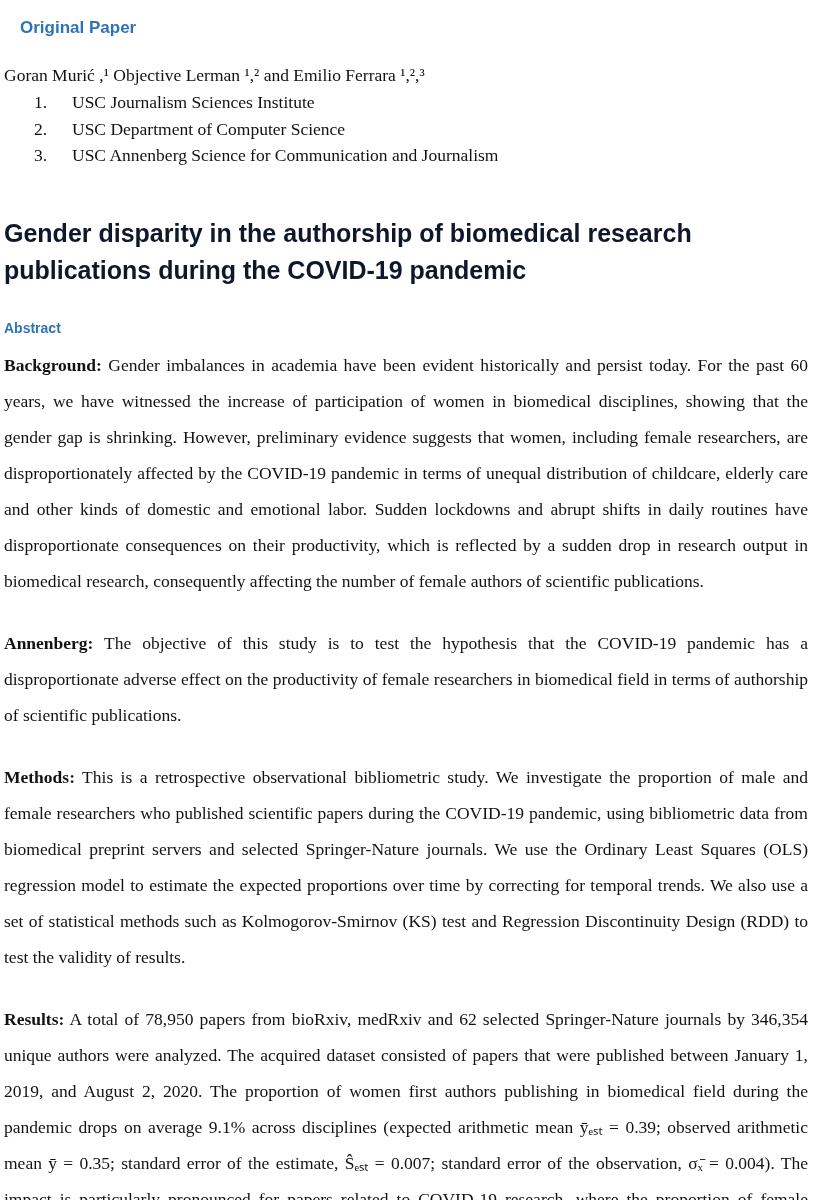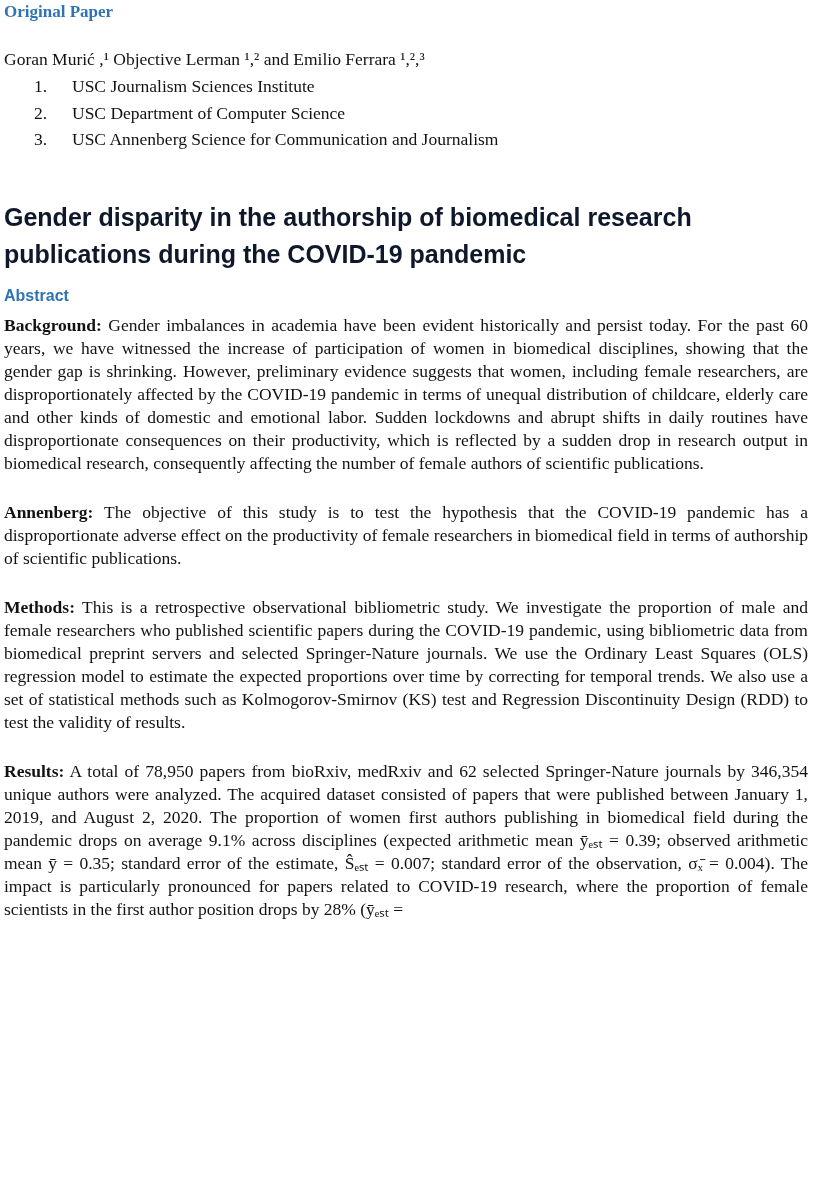--- a/index.html
+++ b/index.html
@@ -12,26 +12,26 @@
     height: 1200px;
     overflow: hidden;
     font-family: "Liberation Serif", serif;
     color: #121212;
   }
   .page {
     padding: 2px 6px 0 4px;
     box-sizing: border-box;
   }
   .kicker {
-    font-family: Liberation Serif, serif;
+    font-family: Liberation Sans, sans-serif;
     font-weight: 700;
     font-size: 17px;
     line-height: 20px;
     color: #2E74B5;
-    margin: 0;
+    margin: 16px;
   }
   .authors {
     font-size: 17.5px;
     line-height: 22px;
     margin-top: 26px;
   }
   .affiliations {
     margin: 3px 0 0 0;
     padding: 0;
   }
@@ -49,28 +49,28 @@
     font-family: "Liberation Sans", sans-serif;
     font-weight: 700;
     font-size: 25px;
     line-height: 37px;
     color: #0f172a;
     margin: 46px 0 0 0;
   }
   .abstract-heading {
     font-family: "Liberation Sans", sans-serif;
     font-weight: 700;
-    font-size: 16px;
+    font-size: 14px;
     line-height: 21px;
     color: #2E74B5;
-    margin: 12px 0 8px 0;
+    margin: 29px 0 8px 0;
   }
   .para {
     font-size: 17.5px;
-    line-height: 23px;
+    line-height: 36px;
     text-align: justify;
     margin: 0 0 26px 0;
   }
   .para .lead {
     font-weight: 700;
   }
 </style>
 </head>
 <body>
 

